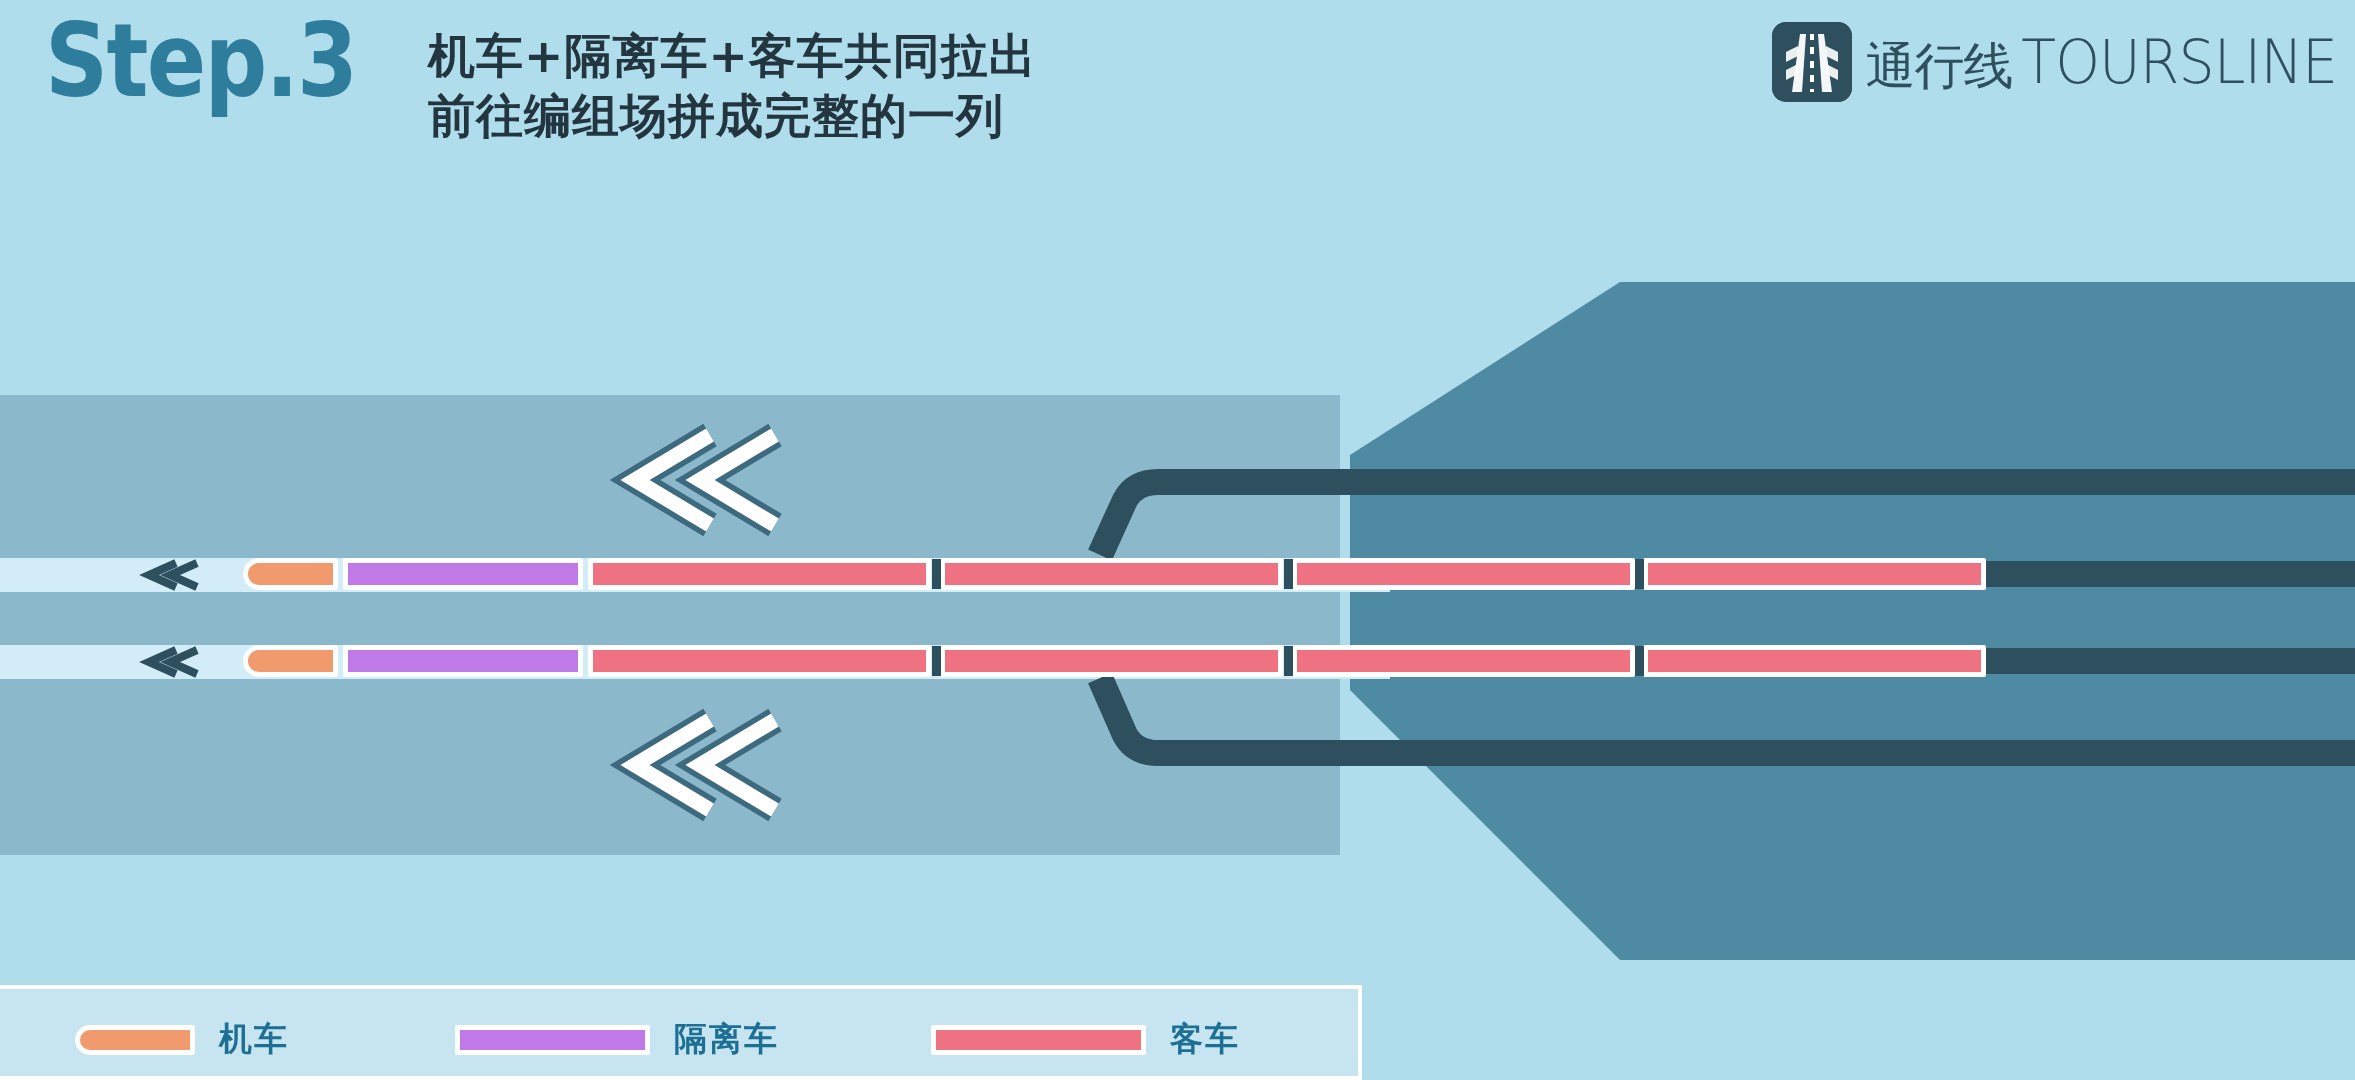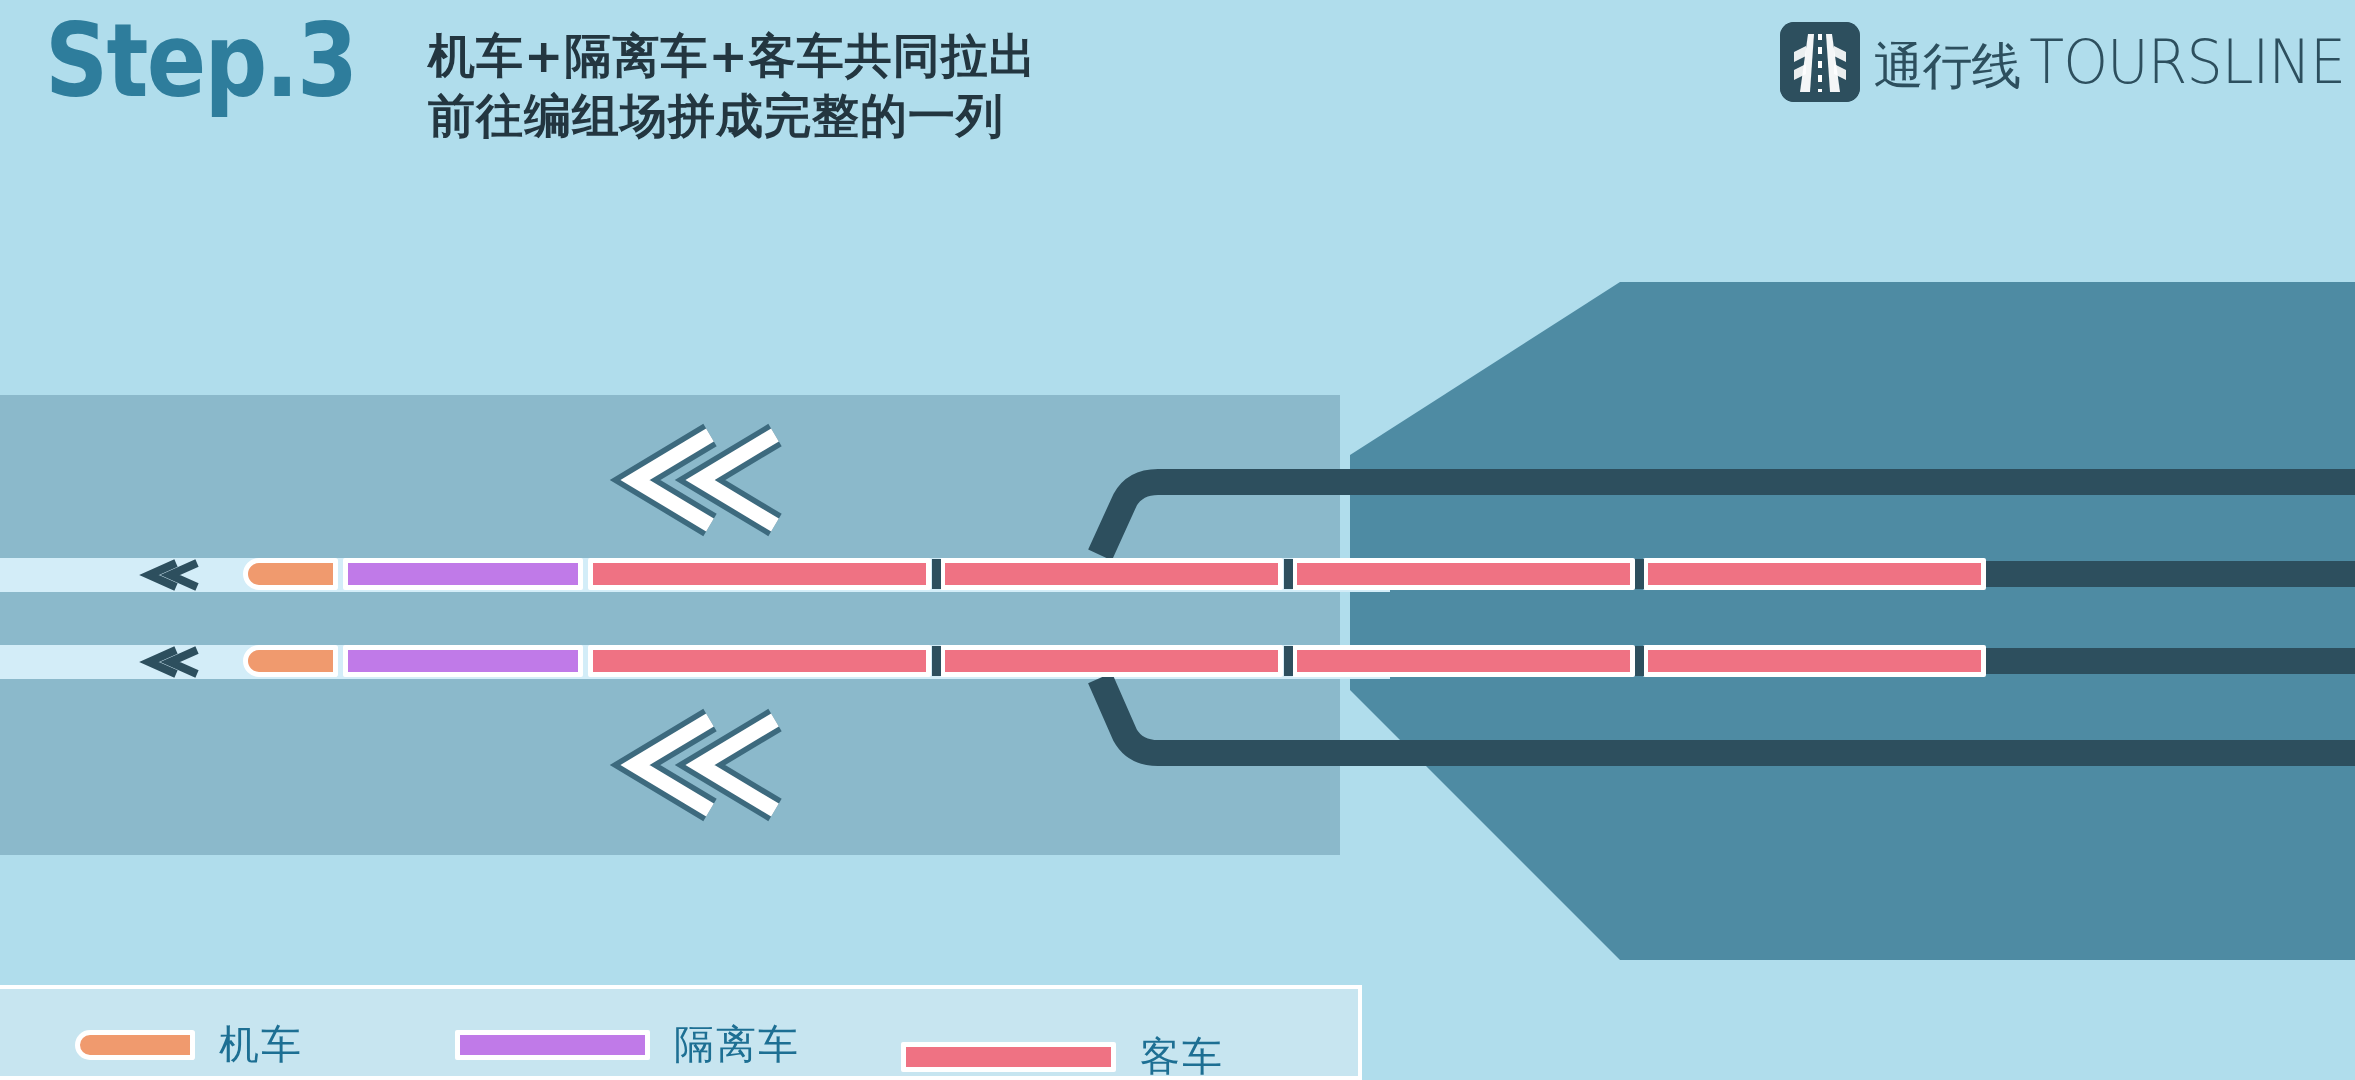--- a/index.html
+++ b/index.html
@@ -21,21 +21,21 @@
   }
   .headline{
     position:absolute;left:428px;top:26px;
     font-family:"DejaVu Sans","Liberation Sans",sans-serif;
     font-weight:bold;font-size:47px;line-height:1.28;
     color:#233640;letter-spacing:1px;
     white-space:pre-line;
   }
 
   
-  .logo{position:absolute;right:30px;top:22px;display:flex;align-items:center;gap:14px;}
+  .logo{position:absolute;right:38px;top:22px;display:flex;align-items:center;gap:14px;}
   .logo-mark{width:80px;height:80px;border-radius:14px;background:#2d4f5e;display:block;}
   .logo-text{
     font-family:"DejaVu Sans","Liberation Sans",sans-serif;
     font-size:58px;color:#2d4f5e;letter-spacing:0px;line-height:1;
     display:flex;align-items:baseline;
   }
   .logo-cn{font-size:50px;font-weight:500;letter-spacing:-1px;}
   .logo-en{font-size:60px;font-weight:300;letter-spacing:-1px;transform:scaleX(0.95);}
 
   
@@ -65,21 +65,21 @@
     background:#c7e5f0;border:4px solid #ffffff;border-left:none;box-sizing:border-box;
   }
   .legend-row{position:absolute;left:0;top:0;width:100%;height:100%;display:flex;align-items:center;}
   .legend-item{display:flex;align-items:center;}
   .legend-swatch{
     height:30px;border:5px solid #ffffff;box-sizing:border-box;border-radius:2px;
   }
   .legend-swatch.rounded{border-radius:16px 3px 3px 16px;}
   .legend-label{
     font-family:"DejaVu Sans","Liberation Sans",sans-serif;
-    font-weight:normal;font-size:40px;color:#1d6f93;margin-left:24px;letter-spacing:2px;
+    font-weight:bold;font-size:33px;color:#1d6f93;margin-left:24px;letter-spacing:2px;
   }
 </style>
 </head>
 <body>
 
 <div class="stage">
 
   <svg class="yard-poly" viewBox="0 0 2355 1080" preserveAspectRatio="none">
 
     <polygon points="1620,282 2355,282 2355,960 1620,960 1350,690 1350,455" fill="#4e8ba3"></polygon>
@@ -174,20 +174,20 @@
   <div class="legend-panel">
     <div class="legend-row" id="legend-row">
         <div class="legend-item" style="position: absolute; left: 75px; top: 28px;">
           <div class="legend-swatch rounded" style="width: 120px; background: rgb(240, 154, 110);"></div>
           <span class="legend-label">机车</span>
         </div>
         <div class="legend-item" style="position: absolute; left: 455px; top: 28px;">
           <div class="legend-swatch" style="width: 195px; background: rgb(192, 122, 232);"></div>
           <span class="legend-label">隔离车</span>
         </div>
-        <div class="legend-item" style="position: absolute; left: 901px; top: 28px; margin-top: 12px;">
+        <div class="legend-item" style="position: absolute; left: 931px; top: 28px;">
           <div class="legend-swatch" style="width: 215px; background: rgb(239, 114, 131);"></div>
           <span class="legend-label">客车</span>
         </div>
       </div>
   </div>
 
 </div>
 
 </body></html>

